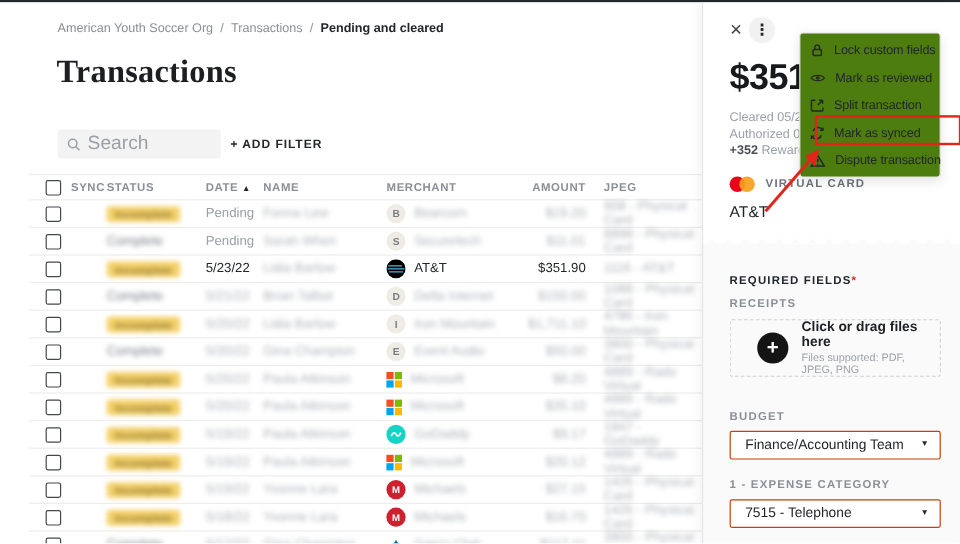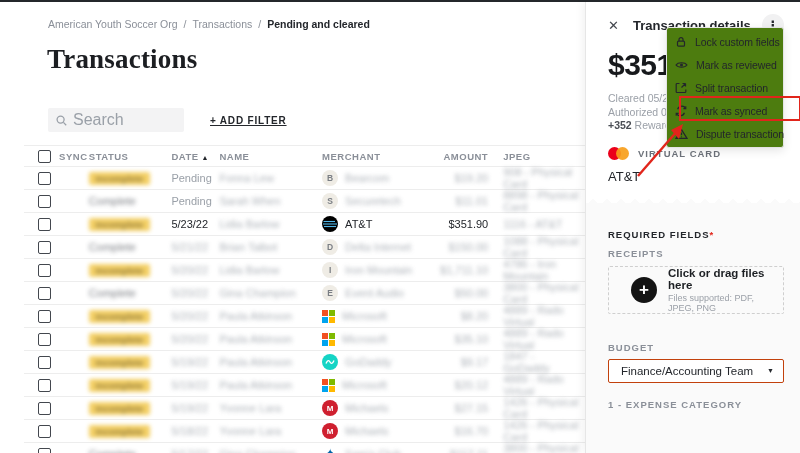--- a/index.html
+++ b/index.html
@@ -10,21 +10,21 @@
 
   
   .main { width:585px; height:100%; overflow:hidden; position:relative; background:#fff;padding-left:24px; }
   .breadcrumb { margin:16px 0 0 24px; font-size:10.5px; color:#8a8f98; display:flex; gap:6px; align-items:center; }
   .breadcrumb .crumb-last { color:#23262b; font-weight:700; }
   .page-title { margin:14px 0 0 23px; font-family:"Liberation Serif","DejaVu Serif",serif; font-weight:700; font-size:27px; letter-spacing:.2px; color:#1c1e22; }
   .toolbar { display:flex; align-items:center; margin:33px 0 0 24px; }
   .search-box { width:136px; height:24px; background:#f3f3f4; border-radius:2px; display:flex; align-items:center; gap:6px; padding:0 8px; }
   .search-box input { border:none; outline:none; background:transparent; font-size:16px; color:#555; width:100px; font-family:inherit; }
   .search-box input::placeholder { color:#9aa0a8; }
-  .add-filter { margin-left:26px; font-size:10px; font-weight:700; letter-spacing:.8px; color:#24272c; cursor:pointer;text-decoration:underline; }
+  .add-filter { margin-left:8px; font-size:10px; font-weight:700; letter-spacing:.8px; color:#24272c; cursor:pointer; }
 
   
   .table { margin-top:13px; font-size:11px; }
   .tr { display:flex; align-items:center; height:23px; border-bottom:1px solid #ededed; padding-left:14px; }
   .tr.head { height:22px; border-top:1px solid #ededed; color:#8a8f98; font-size:9.5px; font-weight:700; letter-spacing:.5px; }
   .c-cb { width:22px; } .c-sync { width:31px; } .c-status { width:86px; }
   .c-date { width:50px; } .c-name { width:107px; } .c-merch { width:95px; display:flex; align-items:center; gap:7px; }
   .c-amt { width:78px; text-align:right; } .c-card { width:79px; margin-left:15px; }
   .c-ex { flex:1; overflow:hidden; white-space:nowrap; margin-left:6px; }
   .cbx { width:13px; height:13px; border:1.5px solid #43474e; border-radius:2px; background:#fff; }
@@ -356,21 +356,20 @@
           <div class="c-card muted redacted">3800 - Physical Card</div>
           <div class="c-ex muted redacted">6040</div>
         </div>
       </div>
   </div>
 
   <div class="panel">
     <div class="panel-card">
       <div class="panel-head">
         <span class="close-x">✕</span>
-        <span class="panel-title">Transaction details</span>
         <span class="kebab">⋮</span>
       </div>
       <div class="amount">$351.90</div>
       <div class="meta">
         <div>Cleared 05/23/22</div>
         <div>Authorized 05/22/22</div>
         <div class="rewards"><b>+352</b><span> Rewards points</span></div>
       </div>
       <div class="cardline">
         <span class="mc">
@@ -398,20 +397,24 @@
       <div id="fields">
           <div class="field">
             <div class="sec-label">BUDGET</div>
             <div class="select">
               <span>Finance/Accounting Team</span>
               <span class="caret">▼</span>
             </div>
           </div>
           <div class="field">
             <div class="sec-label">1 - EXPENSE CATEGORY</div>
+            <div class="select">
+              <span>7515 - Telephone</span>
+              <span class="caret">▼</span>
+            </div>
           </div>
         </div>
     </div>
 
     <div class="menu" id="menu">
         <div class="menu-item">
           <span style="display: flex;">
             <svg width="12" height="12" viewBox="0 0 12 12" fill="none" stroke="#23262b" stroke-width="1.2">
               <rect x="2.5" y="5.2" width="7" height="5" rx="1"></rect>
               <path d="M4 5V3.6a2 2 0 0 1 4 0V5"></path>

